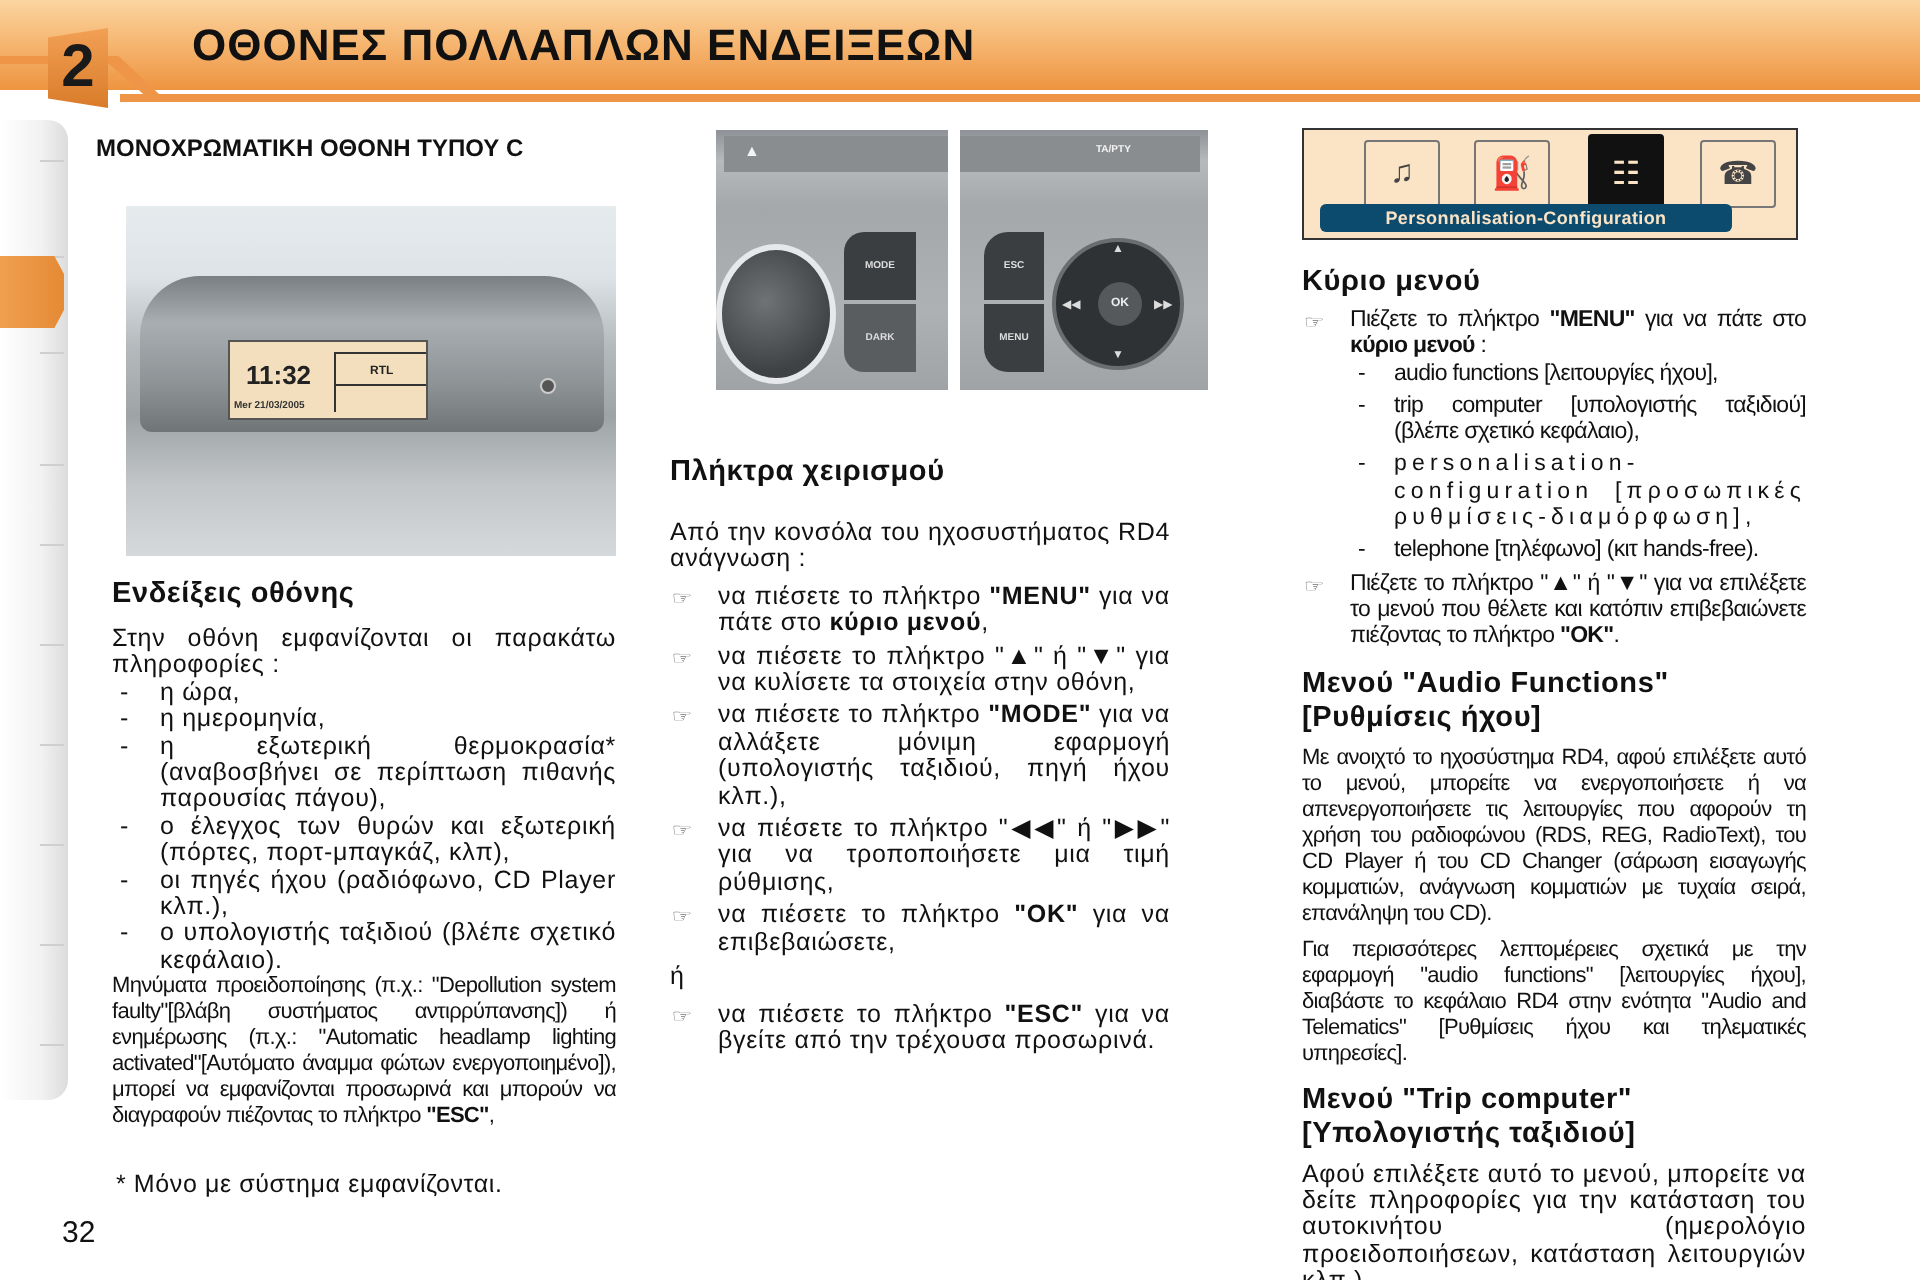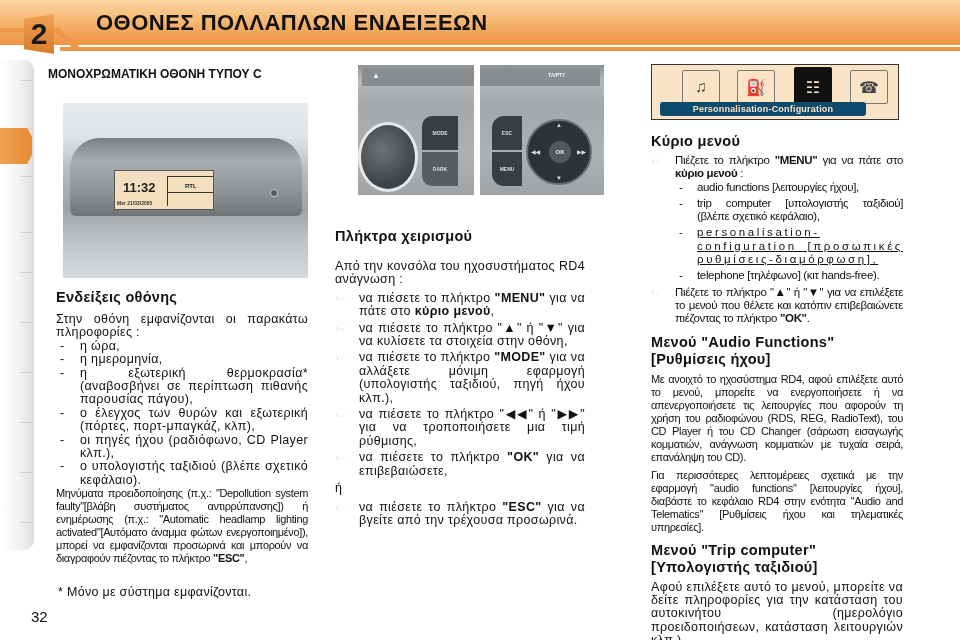--- a/index.html
+++ b/index.html
@@ -144,21 +144,21 @@
     color: #fbe4c5; font-size: 9px; font-weight: bold; text-align: center; line-height: 14px;
     border-radius: 3px; letter-spacing: 0.2px;
   }
 
   .col3 { position: absolute; left: 651px; top: 133px; width: 252px; }
   .col3 .h2 { margin-bottom: 4px; }
   .col3 .sub-list { margin-left: 0; }
   .col3 .sub-list li { padding-left: 22px; }
   .mt8 { margin-top: 8px; }
   .mt5 { margin-top: 5px; }
-  .spaced { letter-spacing: 2.6px; text-decoration: underline; }
+  .spaced { letter-spacing: 2.6px; }
 </style>
 </head>
 <body>
 
 <div class="header"></div>
 <div class="header-line1"></div>
 <div class="header-line2-left"></div>
 <div class="header-line2"></div>
 <div class="chapter-tab"></div>
 <div class="chapter-num">2</div>

